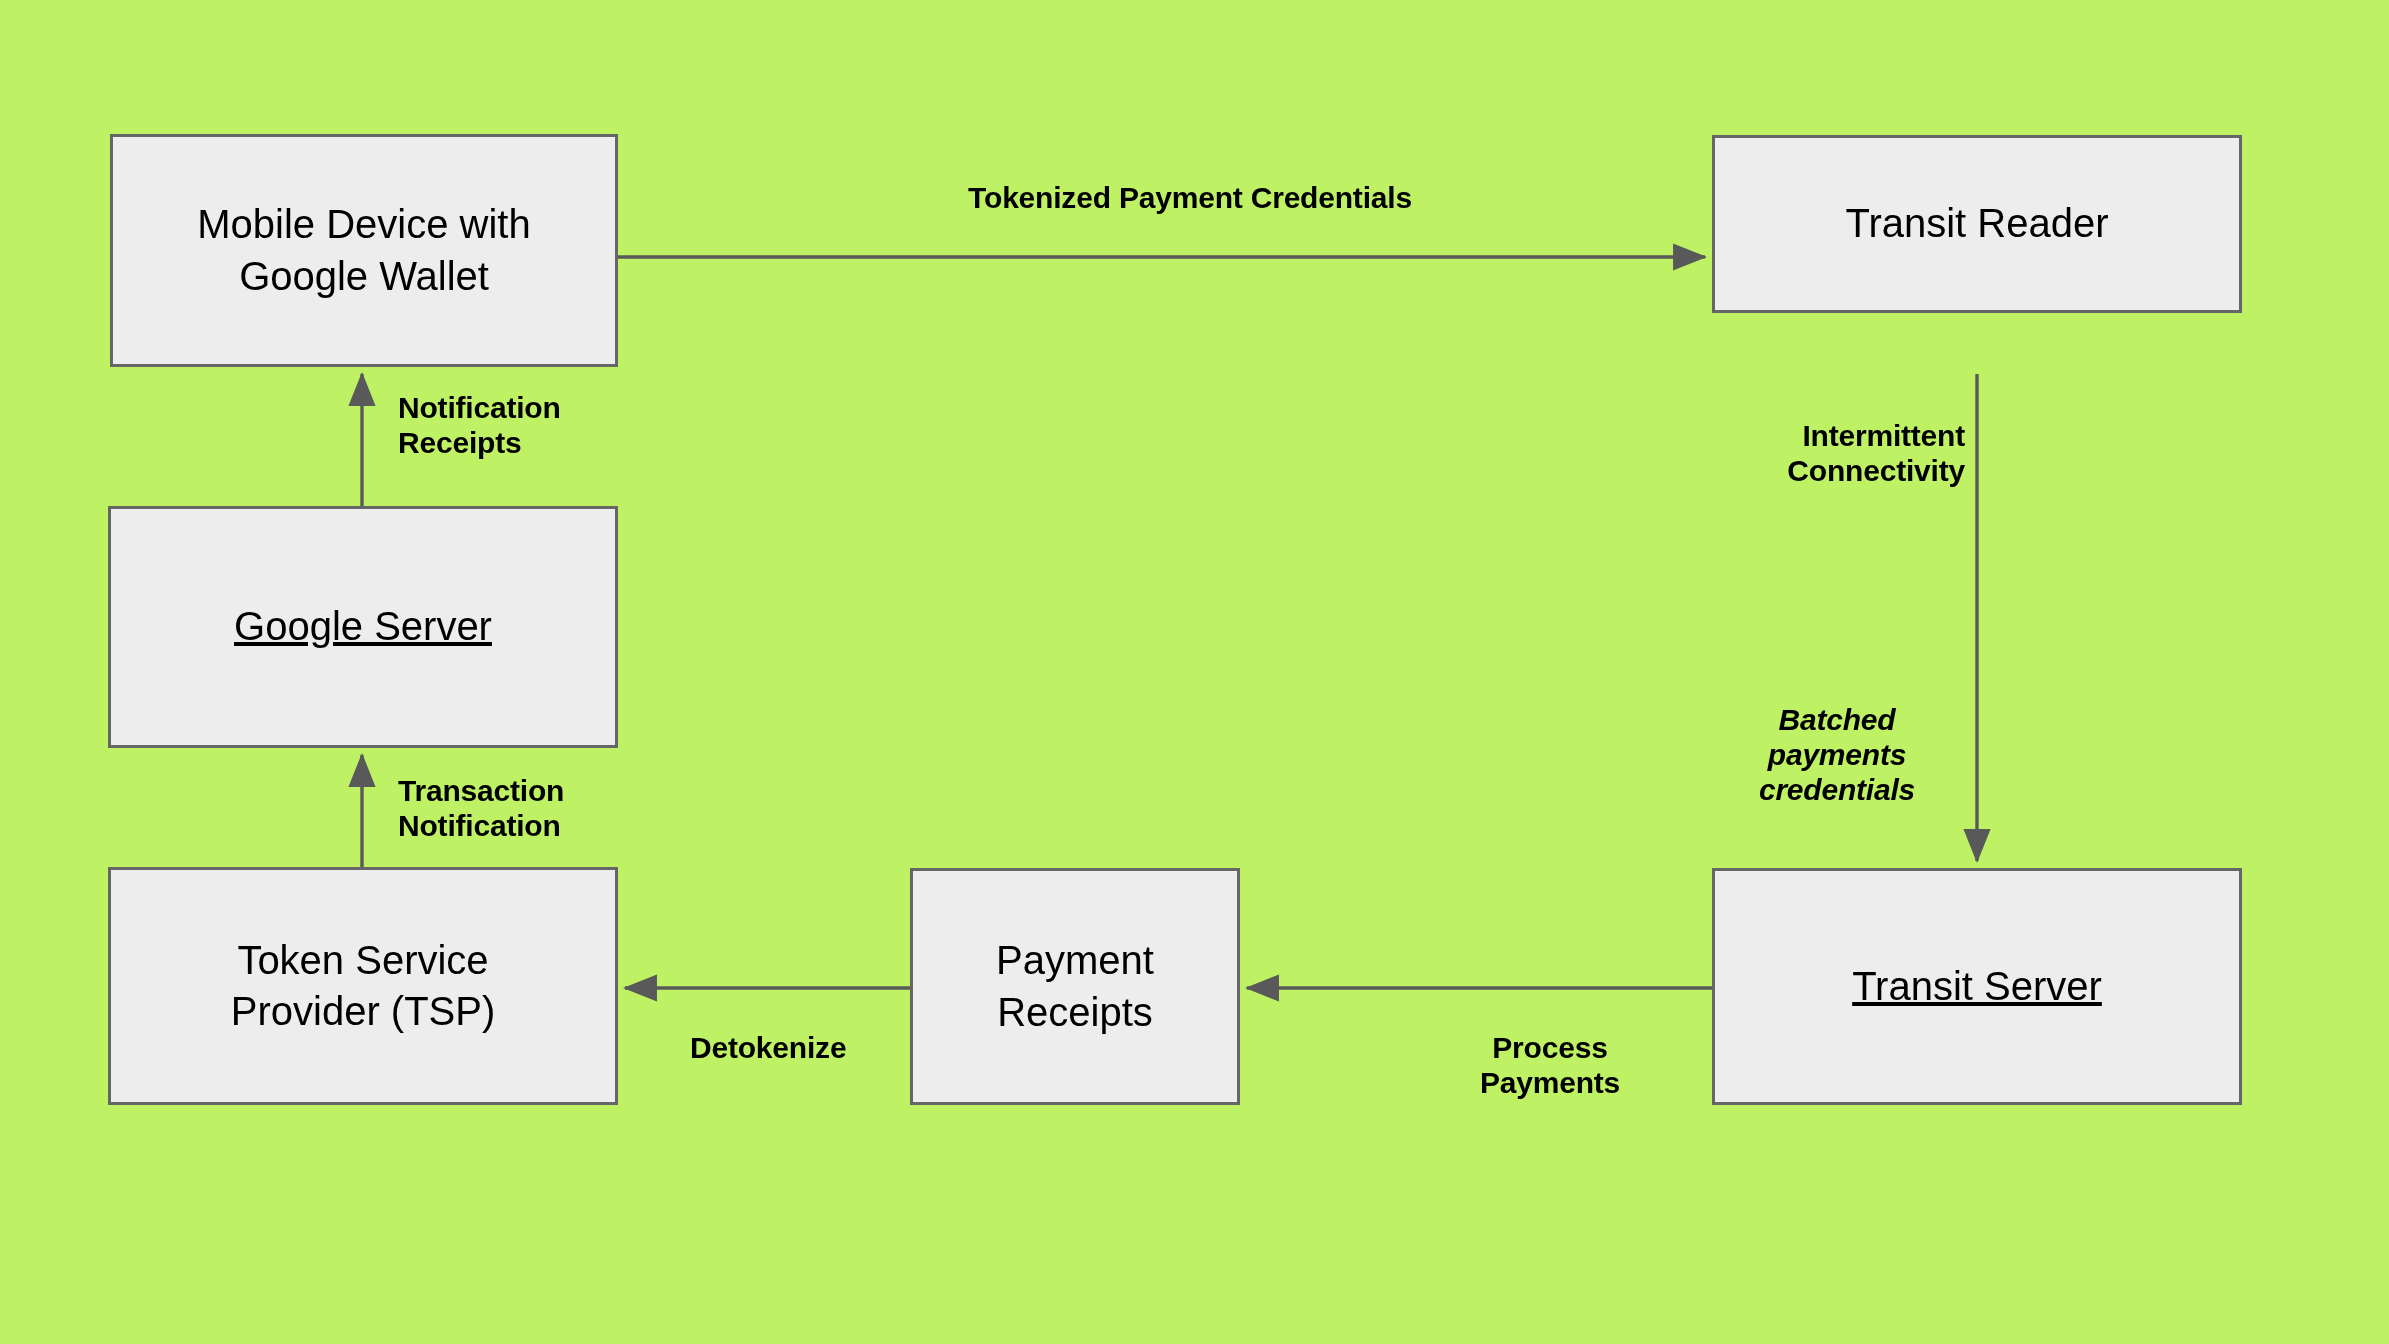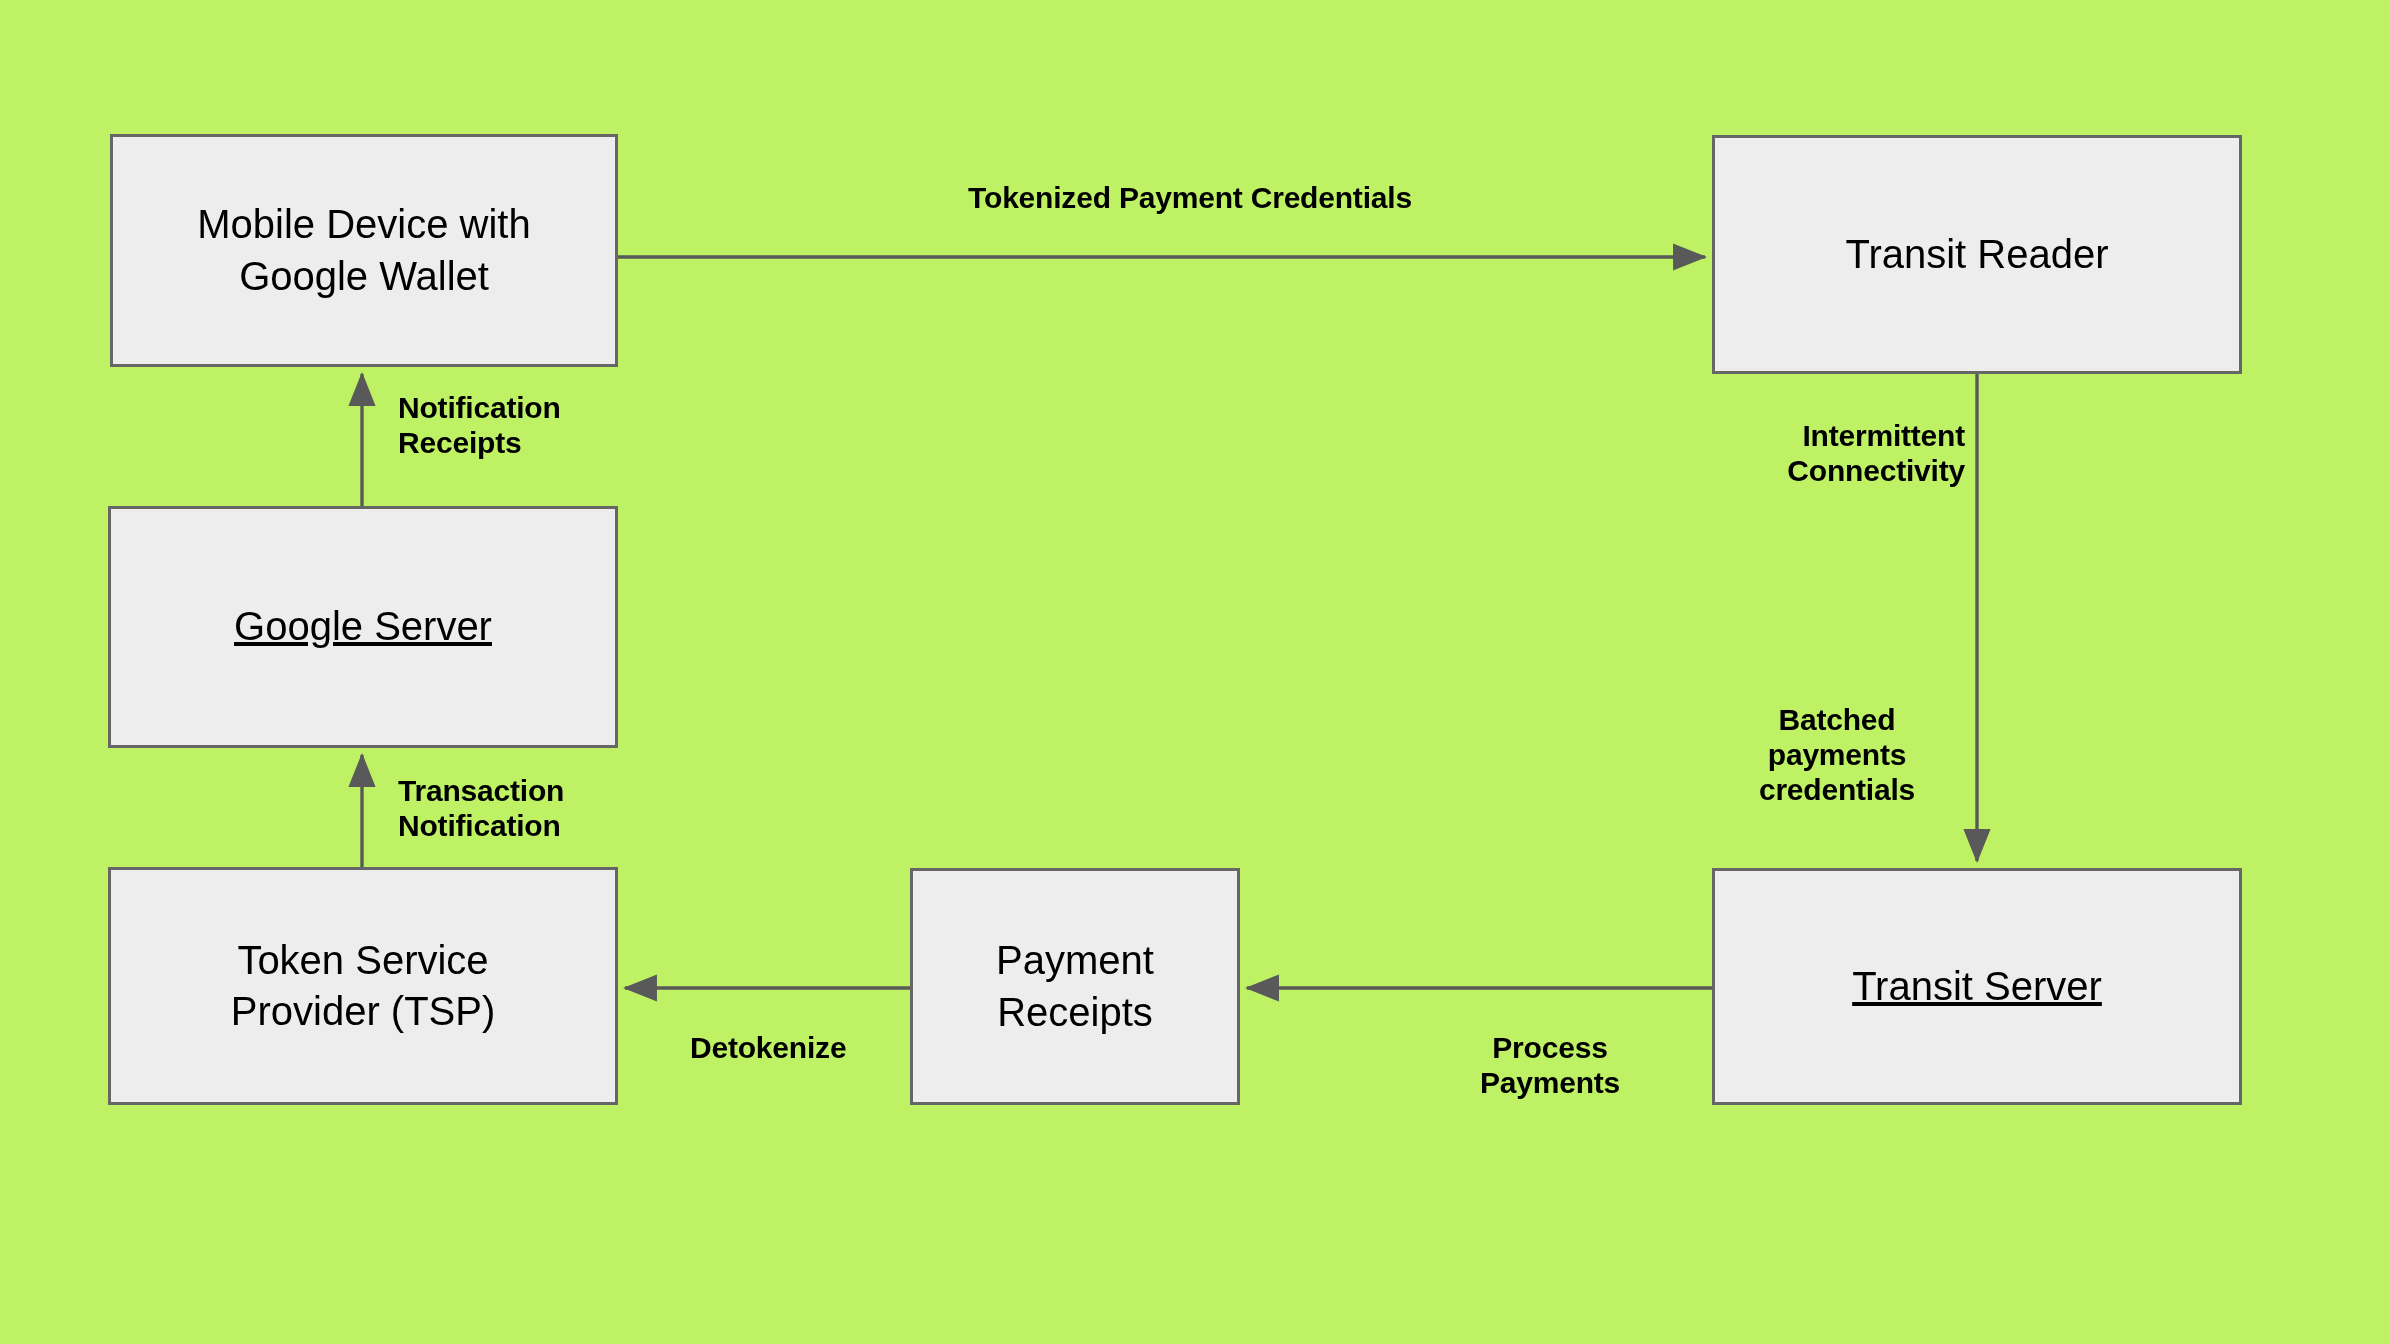--- a/index.html
+++ b/index.html
@@ -92,21 +92,21 @@
     <g>
       <line x1="362" y1="506" x2="362" y2="374" stroke="#595959" stroke-width="3.4" marker-end="url(#ah)"></line>
     </g>
   </svg>
 
   <div class="node" style="left:110px; top:134px; width:508px; height:233px;">
     <span class="node-label">Mobile Device with
 Google Wallet</span>
   </div>
 
-  <div class="node" style="left:1712px; top:135px; width:530px; height:239px;">
+  <div class="node" style="left:1712px; top:135px; width:530px; height:178px;">
     <span class="node-label">Transit Reader</span>
   </div>
 
   <div class="node" style="left:108px; top:506px; width:510px; height:242px;text-decoration:underline;">
     <span class="node-label">Google Server</span>
   </div>
 
   <div class="node" style="left:1712px; top:868px; width:530px; height:237px;text-decoration:underline;">
     <span class="node-label">Transit Server</span>
   </div>
@@ -118,21 +118,21 @@
 
   <div class="node" style="left:910px; top:868px; width:330px; height:237px;">
     <span class="node-label">Payment Receipts</span>
   </div>
 
   <div class="edge-label center" style="left:840px; top:180px; width:700px;">Tokenized Payment Credentials</div>
 
   <div class="edge-label right" style="left:1640px; top:398px; width:325px;">Intermittent
 Connectivity</div>
 
-  <div class="edge-label center" style="left:1712px; top:702px; width:250px;">Batched
+  <div class="edge-label center" style="left:1712px; top:702px; width:250px;font-style:italic;">Batched
 payments
 credentials</div>
 
   <div class="edge-label center" style="left:1405px; top:1030px; width:290px;">Process
 Payments</div>
 
   <div class="edge-label left" style="left:690px; top:1030px; width:300px;">Detokenize</div>
 
   <div class="edge-label left" style="left:398px; top:773px; width:320px;">Transaction
 Notification</div>

